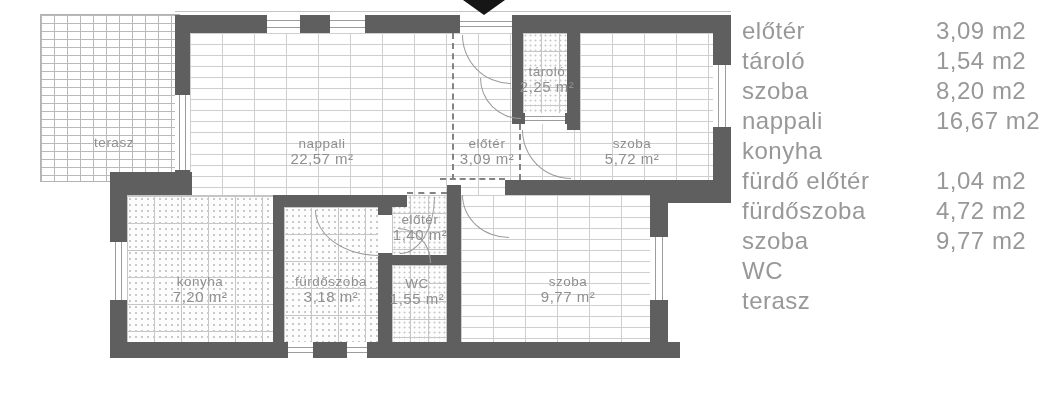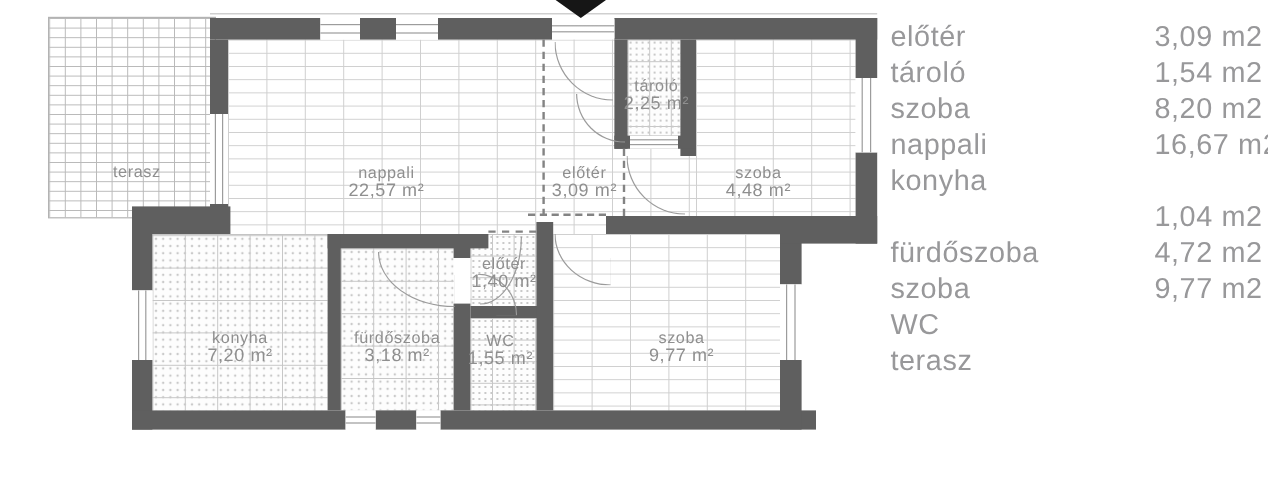--- a/index.html
+++ b/index.html
@@ -51,21 +51,21 @@
   .room-label .rarea{display:block;font-size:15px;}
   
   .entrance-tri{position:absolute;z-index:5;width:0;height:0;
     border-left:21px solid transparent;border-right:21px solid transparent;
     border-top:15px solid #161616;}
   .watermark{position:absolute;z-index:6;left:16px;top:20px;font-size:40px;
     letter-spacing:-1px;color:#3b3b3b;opacity:.92;white-space:nowrap;}
   .legend{position:absolute;z-index:6;left:742px;top:16px;width:292px;
     color:#98989a;font-size:24px;font-weight:300;letter-spacing:.5px;}
   .legend-row{position:relative;height:30px;line-height:30px;white-space:nowrap;}
-  .legend-row .lval{position:absolute;left:220px;top:0;}
+  .legend-row .lval{position:absolute;left:194px;top:0;}
 </style>
 </head>
 <body>
 
 <div class="stage">
 
   <div class="floor tbrick" style="left:40px;top:14px;width:138px;height:166px;"></div>
   <div class="floor planks" style="left:190px;top:33px;width:390px;height:162px;"></div>
   <div class="floor planks" style="left:580px;top:33px;width:133px;height:147px;"></div>
   <div class="floor planks" style="left:461px;top:195px;width:189px;height:147px;"></div>
@@ -142,21 +142,21 @@
   <div class="room-label" style="left:487px;top:152px;">
     <span class="rname">előtér</span>
     <span class="rarea">3,09 m²</span>
   </div>
   <div class="room-label" style="left:547px;top:80px;">
     <span class="rname">tároló</span>
     <span class="rarea">2,25 m²</span>
   </div>
   <div class="room-label" style="left:632px;top:152px;">
     <span class="rname">szoba</span>
-    <span class="rarea">4,48 m²</span>
+    <span class="rarea">5,72 m²</span>
   </div>
   <div class="room-label" style="left:200px;top:290px;">
     <span class="rname">konyha</span>
     <span class="rarea">7,20 m²</span>
   </div>
   <div class="room-label" style="left:331px;top:290px;">
     <span class="rname">fürdőszoba</span>
     <span class="rarea">3,18 m²</span>
   </div>
   <div class="room-label" style="left:420px;top:228px;">
@@ -188,20 +188,21 @@
       <span class="lval">8,20 m2</span>
     </div>
     <div class="legend-row">
       <span class="llabel">nappali</span>
       <span class="lval">16,67 m2</span>
     </div>
     <div class="legend-row">
       <span class="llabel">konyha</span>
     </div>
     <div class="legend-row">
+      <span class="llabel">fürdő előtér</span>
       <span class="lval">1,04 m2</span>
     </div>
     <div class="legend-row">
       <span class="llabel">fürdőszoba</span>
       <span class="lval">4,72 m2</span>
     </div>
     <div class="legend-row">
       <span class="llabel">szoba</span>
       <span class="lval">9,77 m2</span>
     </div>

